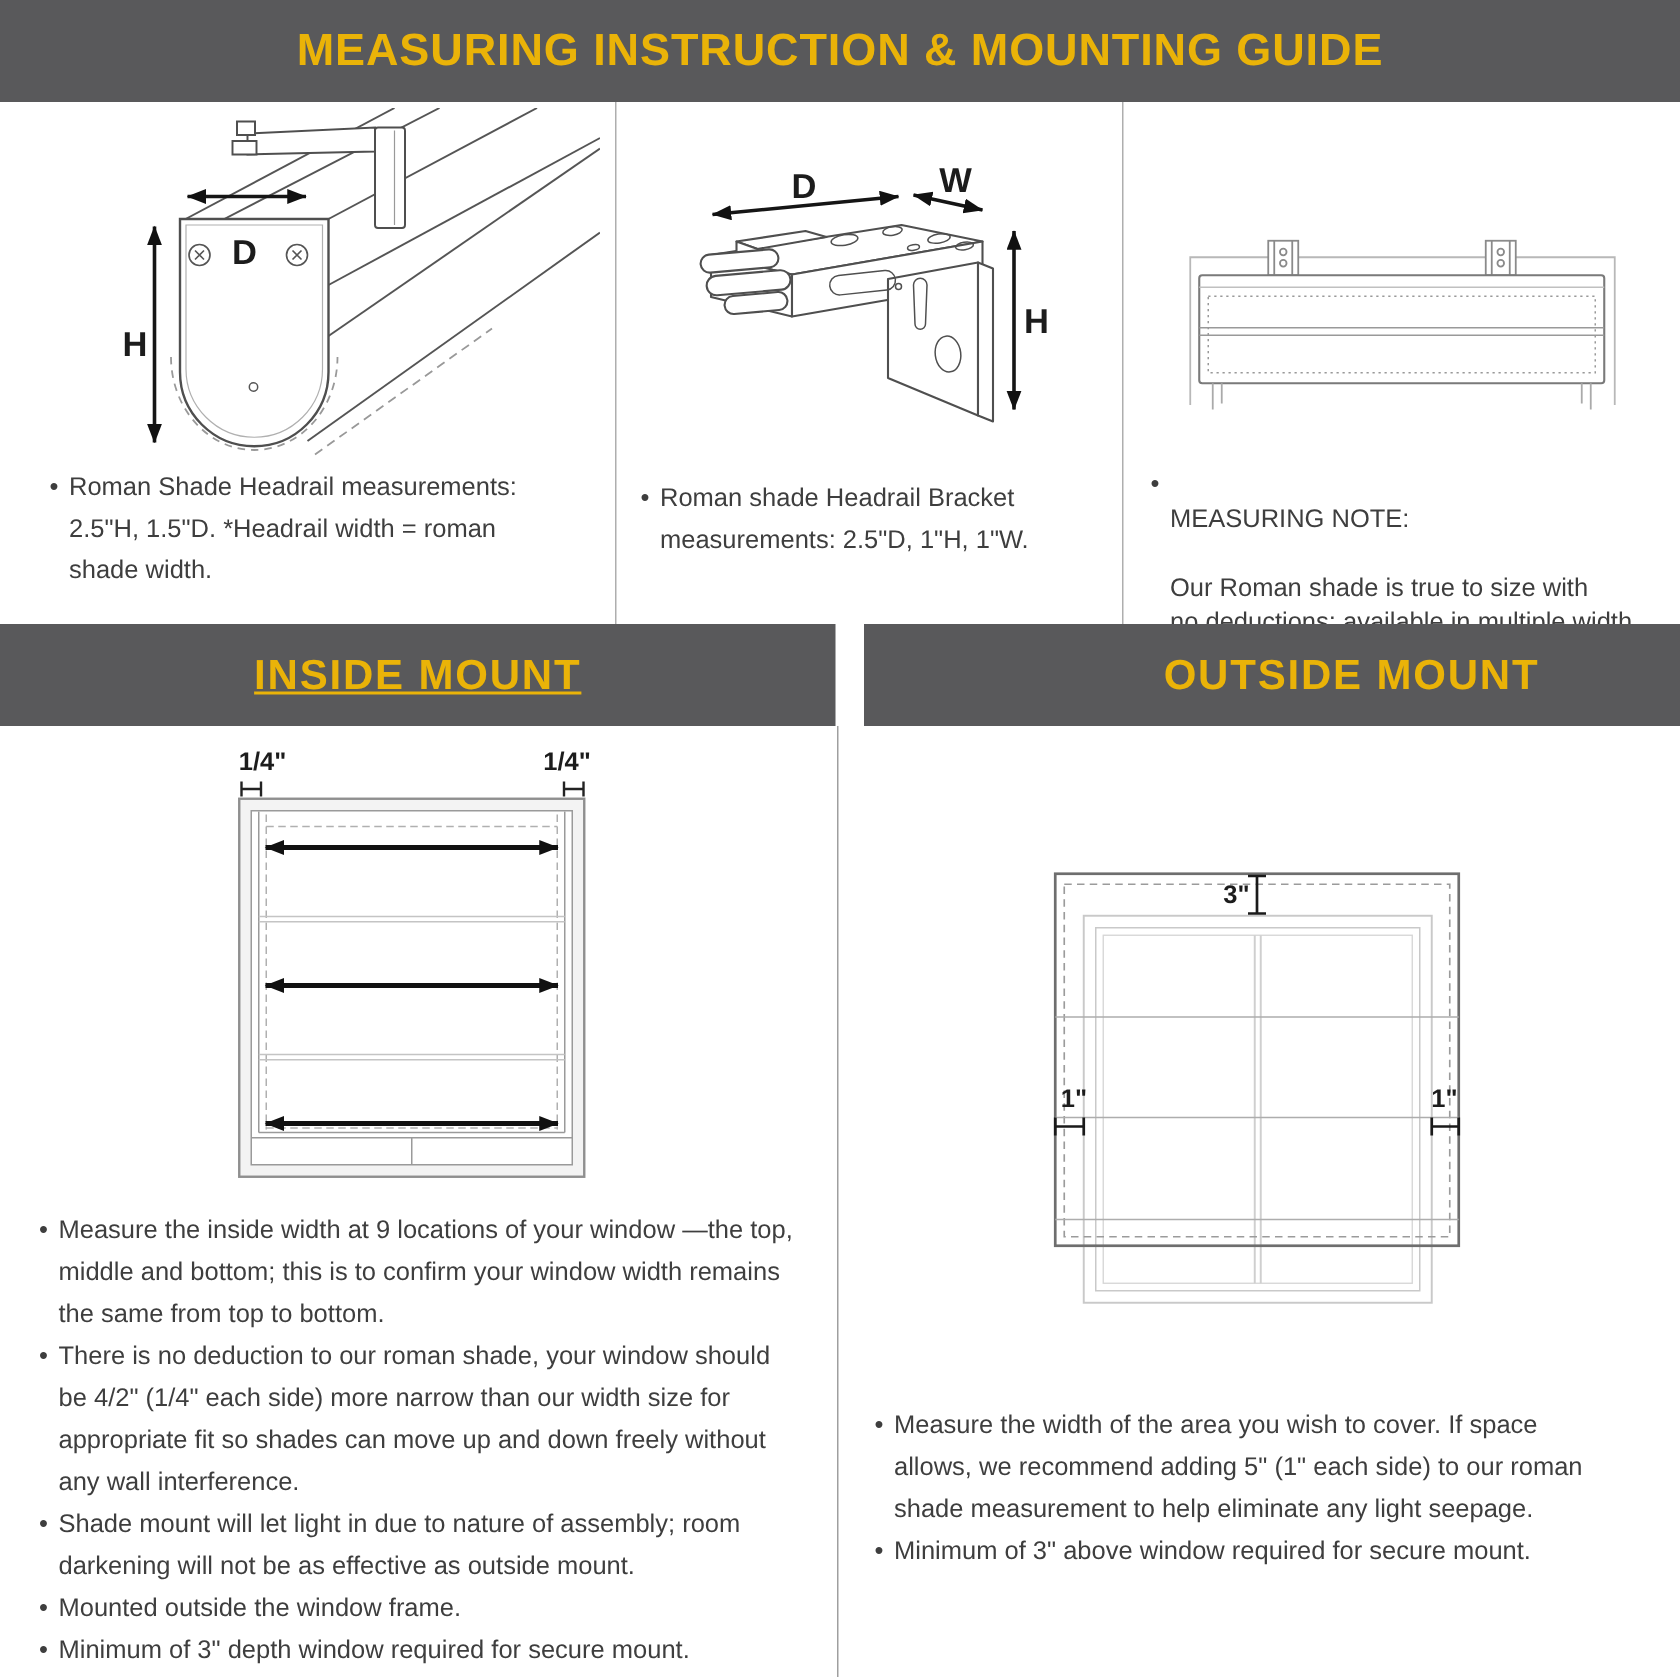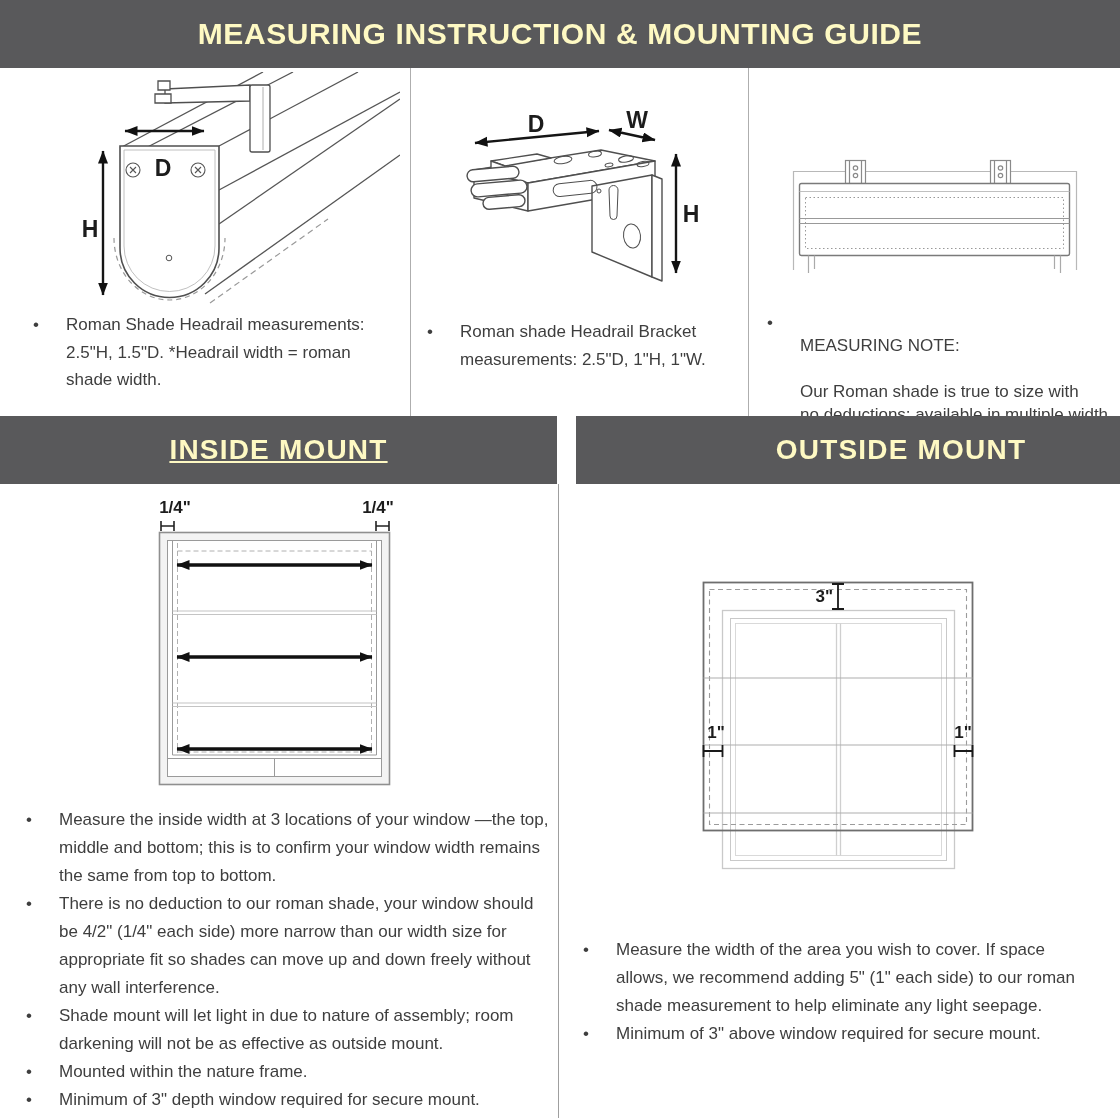--- a/index.html
+++ b/index.html
@@ -2,40 +2,40 @@
 <html><head>
 <meta charset="utf-8">
 <style>
   html,body { margin:0; padding:0; background:#fff; }
   .stage {
     position:relative; width:1120px; height:1120px; background:#ffffff;
     font-family:"Liberation Sans", sans-serif; overflow:hidden;
   }
   .bar {
     position:absolute; background:#59595b; display:flex;
-    align-items:center; justify-content:center; color:#fef9c3; font-weight:bold;
+    align-items:center; justify-content:center; color:#eab308; font-weight:bold;
   }
   .title-bar { left:0; top:0; width:1120px; height:68px; }
   .title-bar .t { font-size:30px; letter-spacing:0.6px; }
   .mount-bar { top:416px; height:68px; }
   .mount-bar .t { font-size:28px; letter-spacing:1.2px; }
   .mount-bar.left  { left:0; width:557px;text-decoration:underline; }
   .mount-bar.right { left:576px; width:650px; }
   .vdiv { position:absolute; width:1px; background:#aeaeae; }
   .vdiv.p1 { left:410px; top:68px; height:348px; }
   .vdiv.p2 { left:748px; top:68px; height:348px; }
   .vdiv.mid { left:558px; top:484px; height:634px; background:#9f9f9f; }
   .diag { position:absolute; overflow:hidden; }
   .bullets { position:absolute; color:#3e3e3e; font-size:17px; }
   .lh-wide  { line-height:27.5px; }
   .lh-tight { line-height:23px; }
   .lh-list  { line-height:28px; }
   .bi { display:flex; align-items:flex-start; }
   .bi .dot { flex:0 0 13px; width:13px; }
-  .bi .bt { white-space:pre-line; flex:1 1 auto;margin-left:20px; }
+  .bi .bt { white-space:pre-line; flex:1 1 auto; }
   .lbl-big   { font-family:"Liberation Sans", sans-serif; font-weight:bold; font-size:23px; fill:#1c1c1c; }
   .lbl-small { font-family:"Liberation Sans", sans-serif; font-weight:bold; font-size:17px; fill:#1c1c1c; }
 </style>
 </head>
 <body>
 
 <div class="stage">
 
   <svg width="0" height="0" style="position:absolute">
     <defs>
@@ -213,39 +213,39 @@
       <path d="M259.5,176 H277.5 M259.5,170 V182 M277.5,170 V182"></path>
     </g>
     <text x="138" y="27" class="lbl-small" text-anchor="end">3"</text>
     <text x="21" y="163" class="lbl-small" text-anchor="middle">1"</text>
     <text x="268" y="163" class="lbl-small" text-anchor="middle">1"</text>
   </svg>
 
   <div class="bullets lh-list" style="left:26px; top:806px; width:530px;">
     <div class="bi">
       <span class="dot">•</span>
-      <span class="bt">Measure the inside width at 3 locations of your window —the top,
+      <span class="bt">Measure the inside width at 9 locations of your window —the top,
 middle and bottom; this is to confirm your window width remains
 the same from top to bottom.</span>
     </div>
     <div class="bi">
       <span class="dot">•</span>
       <span class="bt">There is no deduction to our roman shade, your window should
 be 4/2" (1/4" each side) more narrow than our width size for
 appropriate fit so shades can move up and down freely without
 any wall interference.</span>
     </div>
     <div class="bi">
       <span class="dot">•</span>
       <span class="bt">Shade mount will let light in due to nature of assembly; room
 darkening will not be as effective as outside mount.</span>
     </div>
     <div class="bi">
       <span class="dot">•</span>
-      <span class="bt">Mounted within the nature frame.</span>
+      <span class="bt">Mounted outside the window frame.</span>
     </div>
     <div class="bi">
       <span class="dot">•</span>
       <span class="bt">Minimum of 3" depth window required for secure mount.</span>
     </div>
   </div>
 
   <div class="bullets lh-list" style="left:583px; top:936px; width:532px;">
     <div class="bi">
       <span class="dot">•</span>

